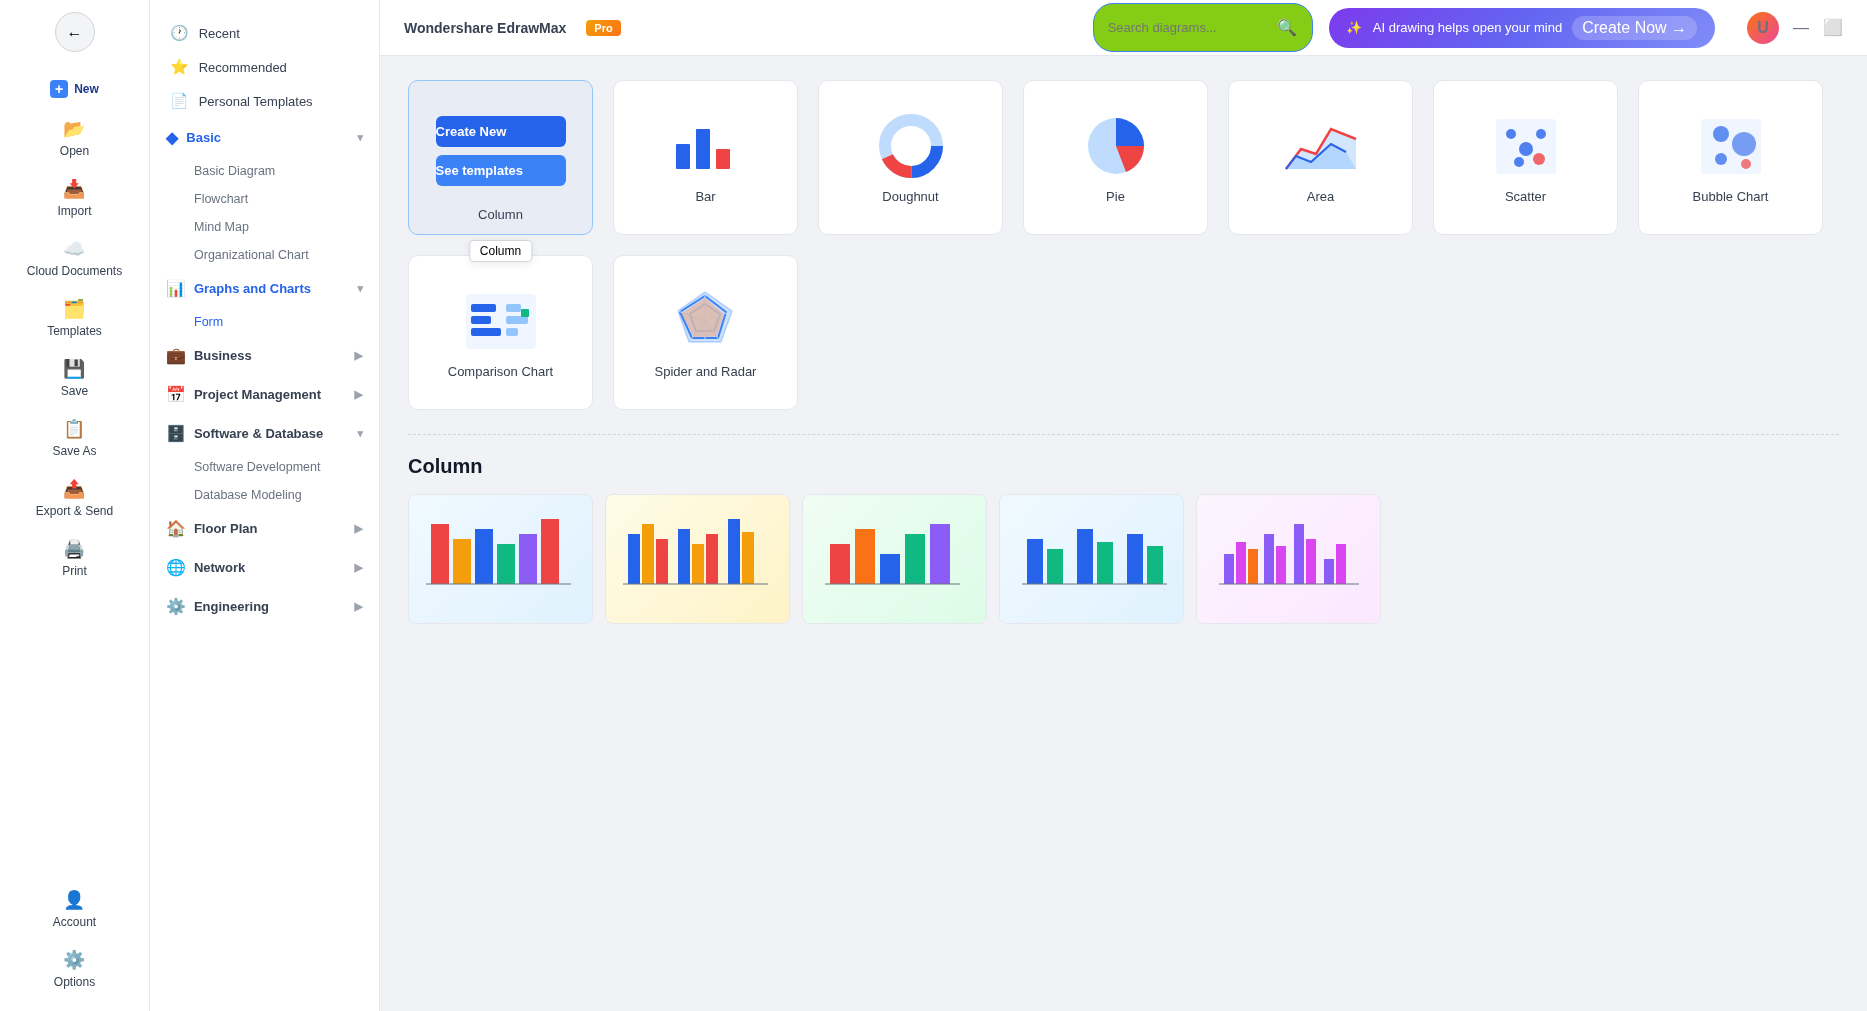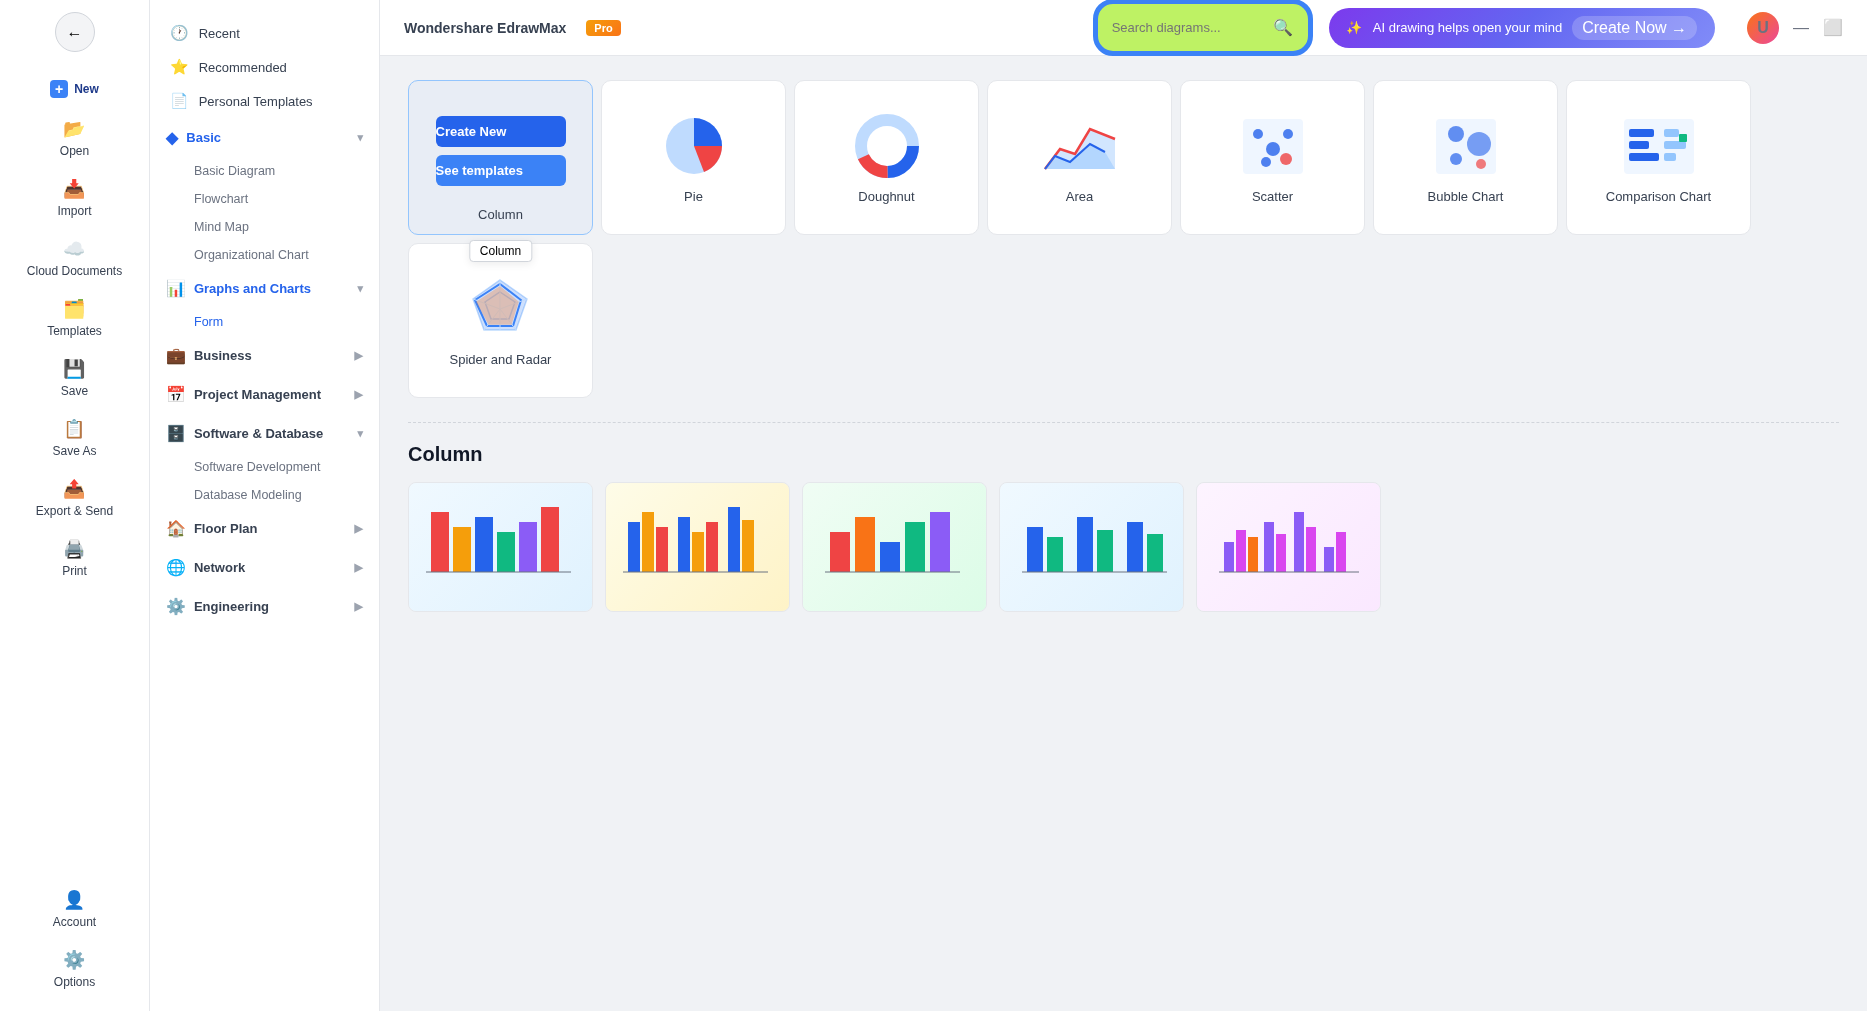--- a/index.html
+++ b/index.html
@@ -124,22 +124,22 @@
     .pro-badge {
       background: linear-gradient(135deg, #f59e0b, #f97316);
       color: white;
       padding: 2px 8px;
       border-radius: 4px;
       font-size: 11px;
       font-weight: 700;
     }
     .search-bar {
       display: flex; align-items: center;
-      background: #bef264;
-      border: 5px solid #3b82f6;
+      background: #84cc16;
+      border: 1px solid #3b82f6;
       border-radius: 20px;
       padding: 14px 14px;
       gap: 8px;
       width: 220px;
     }
     .search-bar input {
       border: none; background: transparent;
       font-size: 13px; color: #374151;
       outline: none; width: 100%;
     }
@@ -180,21 +180,21 @@
       overflow-y: auto;
       padding: 24px 28px;
     }
     .content-area::-webkit-scrollbar { width: 6px; }
     .content-area::-webkit-scrollbar-thumb { background: #d1d5db; border-radius: 3px; }
 
     
     .chart-grid {
       display: flex;
       flex-wrap: wrap;
-      gap: 8px;
+      gap: 20px;
       margin-bottom: 24px;
     }
 
     .chart-card {
       background: #fff;
       border-radius: 10px;
       width: 185px;
       height: 155px;
       display: flex;
       flex-direction: column;
@@ -470,42 +470,52 @@
 
       <div class="chart-card selected" style="position:relative;">
         <div class="card-overlay">
           <button class="create-new-btn">Create New</button>
           <button class="see-templates-btn">See templates</button>
         </div>
         <div class="card-label" style="position:absolute;bottom:12px;">Column</div>
         <div class="tooltip">Column</div>
       </div>
 
-
-      <div class="chart-card">
-        <div class="card-icon">
-          <svg width="70" height="65" viewBox="0 0 70 65">
-            <circle cx="35" cy="32" r="28" fill="#bfdbfe"></circle>
-            <path d="M35 32 L35 4 A28 28 0 0 1 63 32 Z" fill="#2563eb"></path>
-            <path d="M35 32 L63 32 A28 28 0 0 1 45 58 Z" fill="#ef4444"></path>
-          </svg>
-        </div>
-        <div class="card-label">Pie</div>
+      <div class="chart-card">
+        <div class="card-icon">
+          <svg width="70" height="55" viewBox="0 0 70 55">
+            <rect x="5" y="25" width="14" height="25" fill="#2563eb" rx="1"></rect>
+            <rect x="25" y="10" width="14" height="40" fill="#2563eb" rx="1"></rect>
+            <rect x="45" y="30" width="14" height="20" fill="#ef4444" rx="1"></rect>
+          </svg>
+        </div>
+        <div class="card-label">Bar</div>
       </div>
 
       <div class="chart-card">
         <div class="card-icon">
           <svg width="70" height="65" viewBox="0 0 70 65">
             <circle cx="35" cy="32" r="26" fill="none" stroke="#bfdbfe" stroke-width="12"></circle>
             <circle cx="35" cy="32" r="26" fill="none" stroke="#2563eb" stroke-width="12" stroke-dasharray="40 124" stroke-dashoffset="0"></circle>
             <circle cx="35" cy="32" r="26" fill="none" stroke="#ef4444" stroke-width="12" stroke-dasharray="30 134" stroke-dashoffset="-40"></circle>
             <circle cx="35" cy="32" r="16" fill="white"></circle>
           </svg>
         </div>
         <div class="card-label">Doughnut</div>
+      </div>
+
+      <div class="chart-card">
+        <div class="card-icon">
+          <svg width="70" height="65" viewBox="0 0 70 65">
+            <circle cx="35" cy="32" r="28" fill="#bfdbfe"></circle>
+            <path d="M35 32 L35 4 A28 28 0 0 1 63 32 Z" fill="#2563eb"></path>
+            <path d="M35 32 L63 32 A28 28 0 0 1 45 58 Z" fill="#ef4444"></path>
+          </svg>
+        </div>
+        <div class="card-label">Pie</div>
       </div>
 
 
       <div class="chart-card">
         <div class="card-icon">
           <svg width="80" height="65" viewBox="0 0 80 65">
             <polygon points="5,55 20,35 35,40 50,15 75,25 75,55" fill="#bfdbfe" opacity="0.7"></polygon>
             <polyline points="5,55 20,35 35,40 50,15 75,25" fill="none" stroke="#ef4444" stroke-width="2.5"></polyline>
             <polygon points="5,55 15,42 30,48 50,30 65,38 75,55" fill="#93c5fd" opacity="0.5"></polygon>
             <polyline points="5,55 15,42 30,48 50,30 65,38" fill="none" stroke="#2563eb" stroke-width="2"></polyline>

